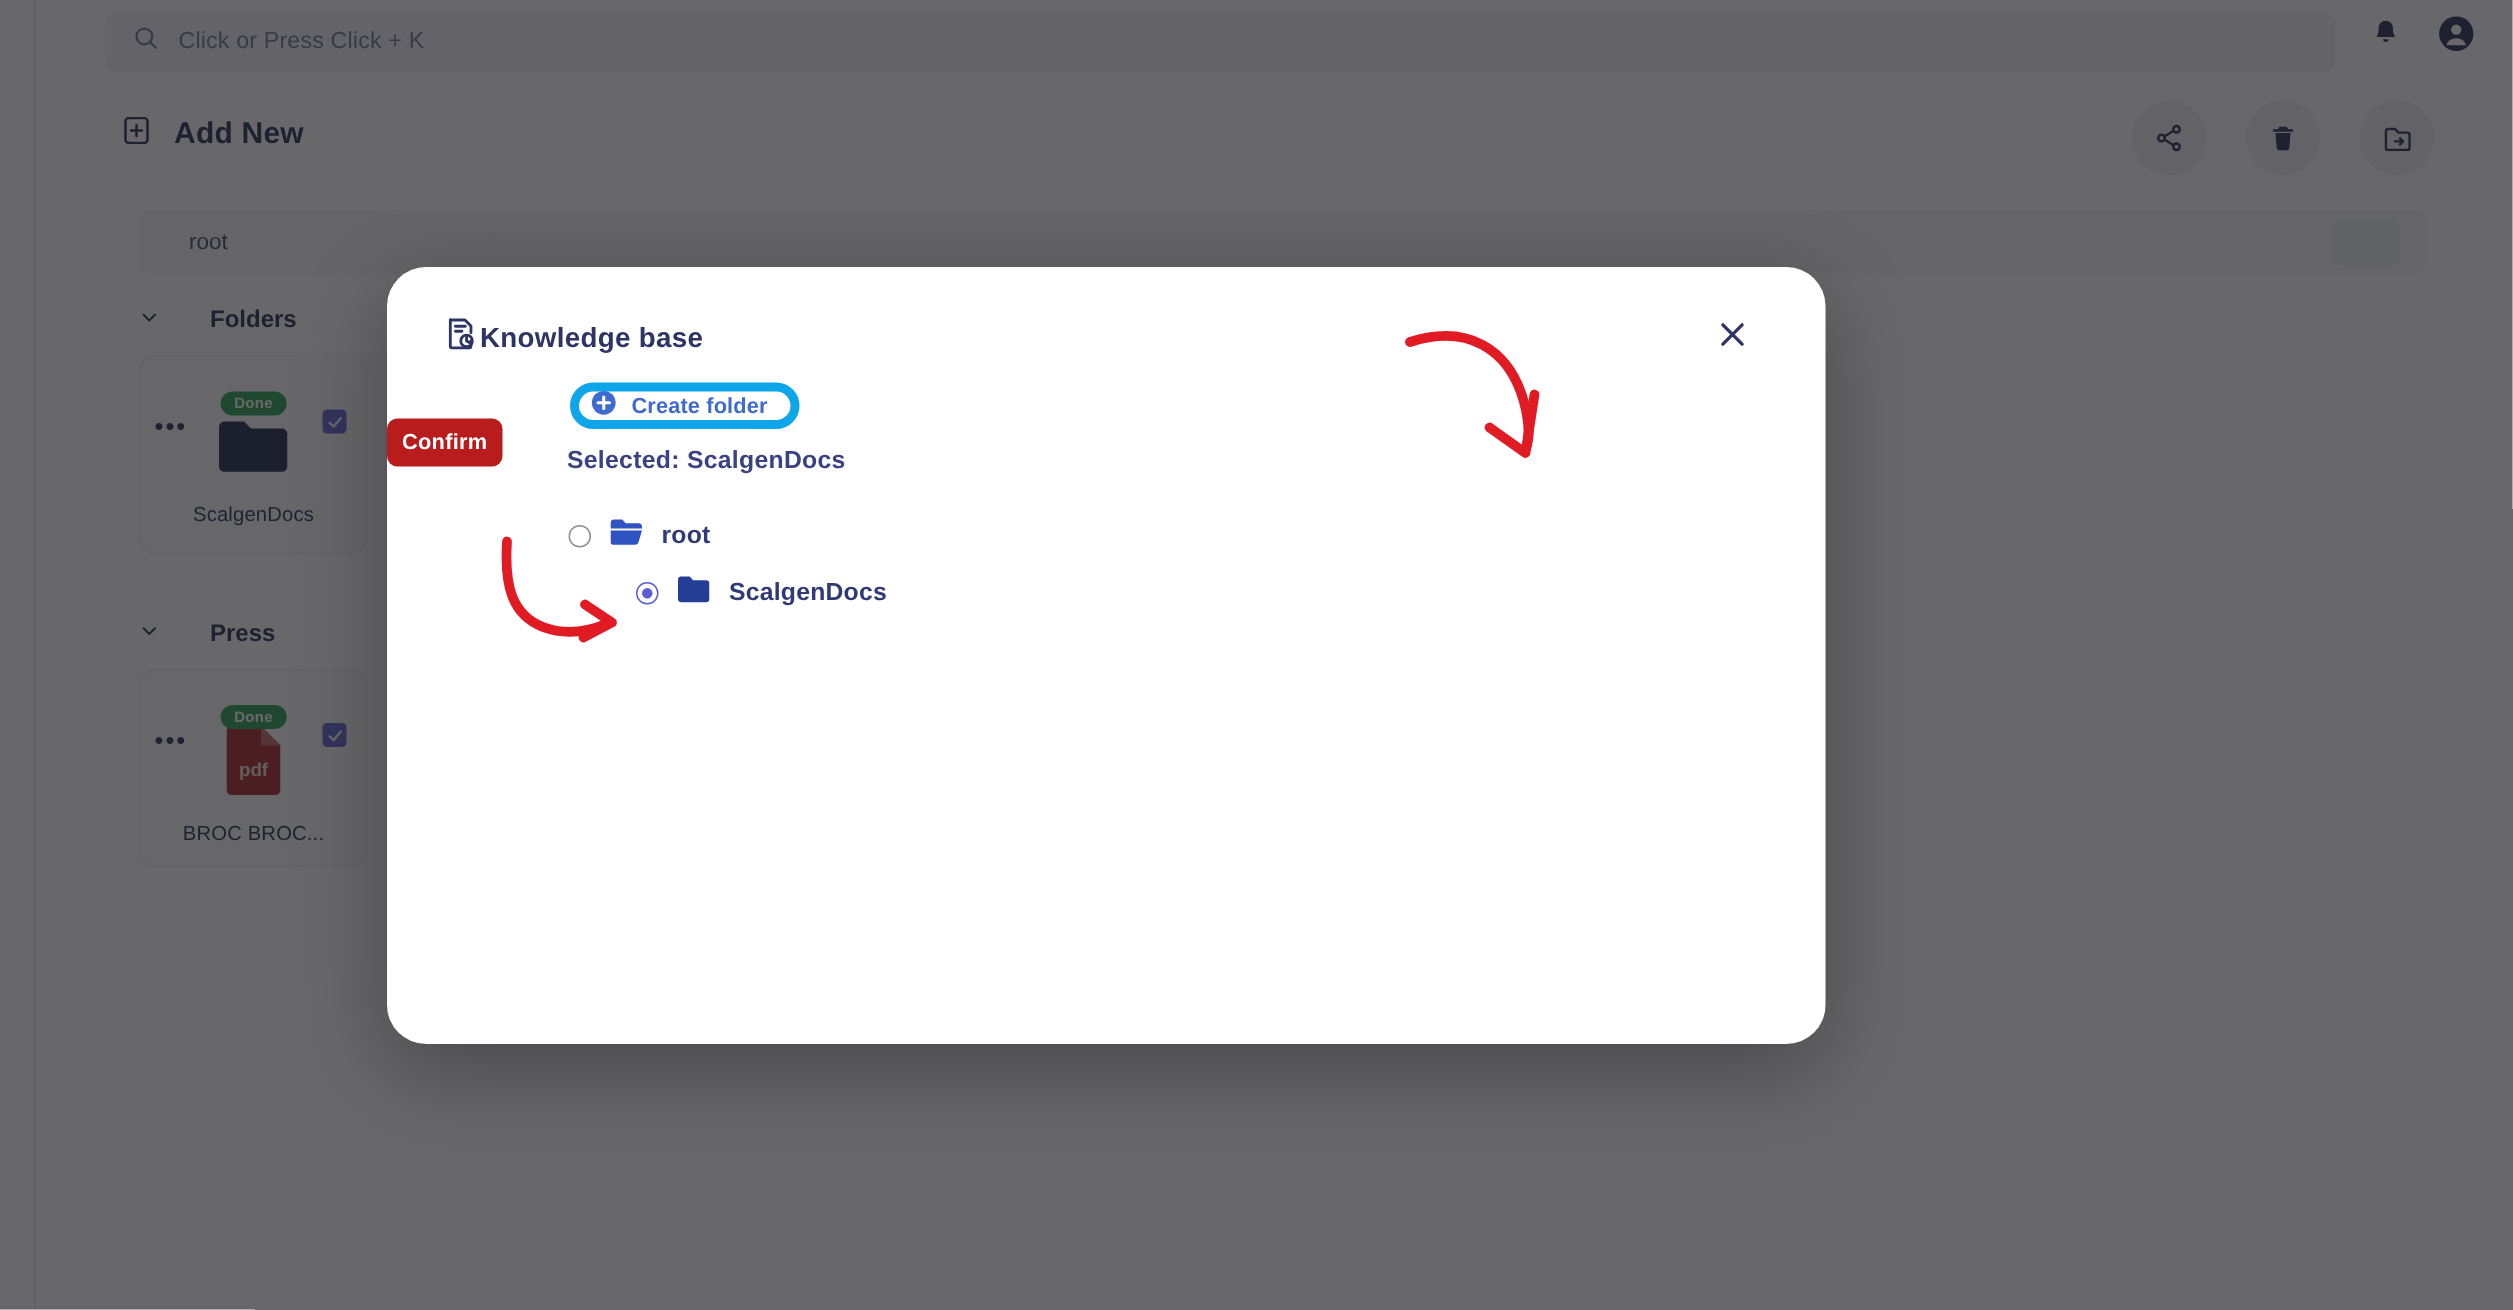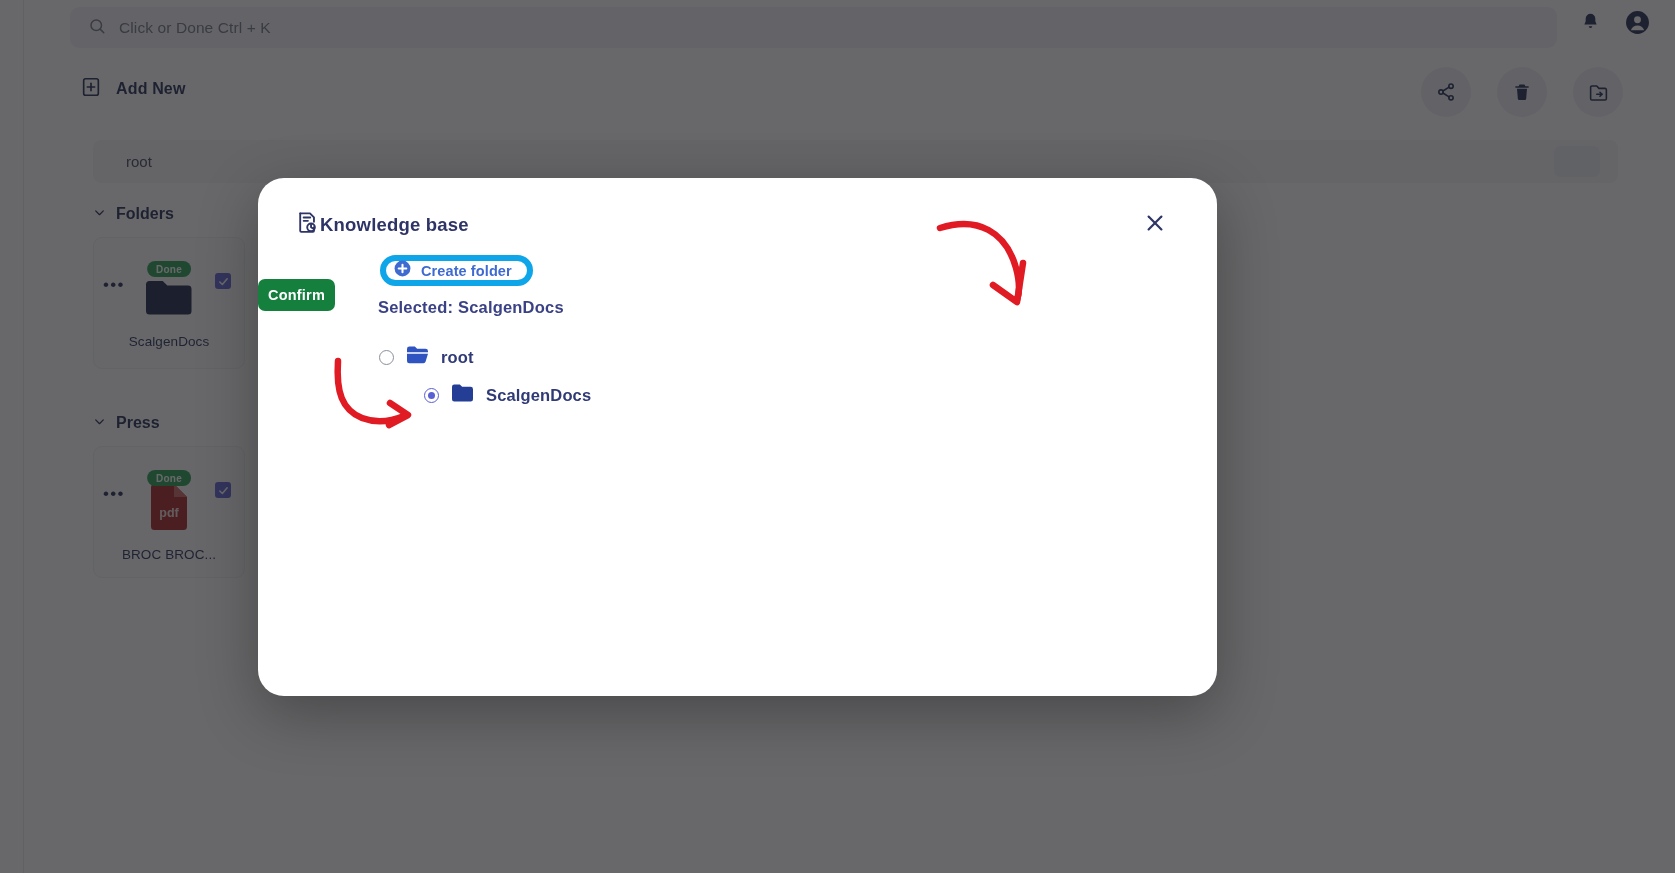--- a/index.html
+++ b/index.html
@@ -50,21 +50,21 @@
 
   
   .toolbar {
     position: absolute; left: 0; top: 62px; right: 0; height: 72px;
   }
   .add-new {
     position: absolute; left: 55px; top: 14px;
     display: flex; align-items: center; gap: 14px;
   }
   .add-new-label {
-    font-size: 16px; font-weight: 600; color: #17224d; letter-spacing: .15px;
+    font-size: 20px; font-weight: 600; color: #17224d; letter-spacing: .15px;
   }
   .tool-actions {
     position: absolute; right: 52px; top: 5px;
     display: flex; align-items: center; gap: 26px;
   }
   .circ-btn {
     width: 50px; height: 50px; border-radius: 50%;
     background: #eef0f5;
     display: flex; align-items: center; justify-content: center;
   }
@@ -88,21 +88,21 @@
   
   .panel {
     position: absolute; left: 68px; top: 205px;
     width: 152px;
   }
   .section-head {
     display: flex; align-items: center; gap: 10px;
     margin-bottom: 14px;
   }
   .section-title {
-    font-size: 16px; font-weight: 600; color: #17224d;
+    font-size: 16px; font-weight: 600; color: #17224d; margin-left: 24px;
   }
   .card {
     position: relative;
     width: 152px; height: 132px;
     background: #fafbfd;
     border: 1px solid #edeff4;
     border-radius: 9px;
     display: flex; flex-direction: column;
     align-items: center; justify-content: center;
   }
@@ -171,21 +171,21 @@
   .create-folder-label {
     font-size: 14.5px; font-weight: 600; color: #3f6ad0; letter-spacing: .1px;
   }
   .selected-line {
     position: absolute; left: 120px; top: 120px;
     font-size: 16.5px; font-weight: 600; color: #3a4285; letter-spacing: .2px;
   }
   .confirm-btn {
     position: absolute; left: 1010px - 258px; top: 101px;
     width: 77px; height: 32px;
-    background: #15803d;
+    background: #b91c1c;
     border: none; border-radius: 7px;
     color: #ffffff; font-size: 14.5px; font-weight: 600;
     font-family: "Liberation Sans", sans-serif;
     letter-spacing: .2px;
     cursor: pointer;
   }
 
   .tree { position: absolute; left: 0; top: 160px; width: 100%; }
   .tree-row {
     display: flex; align-items: center;
@@ -223,21 +223,21 @@
   <div class="app-body">
 
     <div class="topbar">
       <div class="search-box">
         <span>
           <svg width="18" height="18" viewBox="0 0 24 24" fill="none" stroke="#6e7384" stroke-width="2" stroke-linecap="round">
             <circle cx="11" cy="11" r="7"></circle>
               <line x1="16.5" y1="16.5" x2="21" y2="21"></line>
           </svg>
         </span>
-        <span class="search-text">Click or Done Ctrl + K</span>
+        <span class="search-text">Click or Press Click + K</span>
       </div>
 
       <div class="hdr-icons">
         <span>
           <svg width="21" height="21" viewBox="0 0 24 24" fill="#17224d">
             <path d="M12 2a5.5 5.5 0 0 0-5.5 5.5v3.2L5 14.4h14l-1.5-3.7V7.5A5.5 5.5 0 0 0 12 2z"></path>
             <path d="M10 16.2a2 2 0 0 0 4 0z"></path>
           </svg>
         </span>
         <span>

